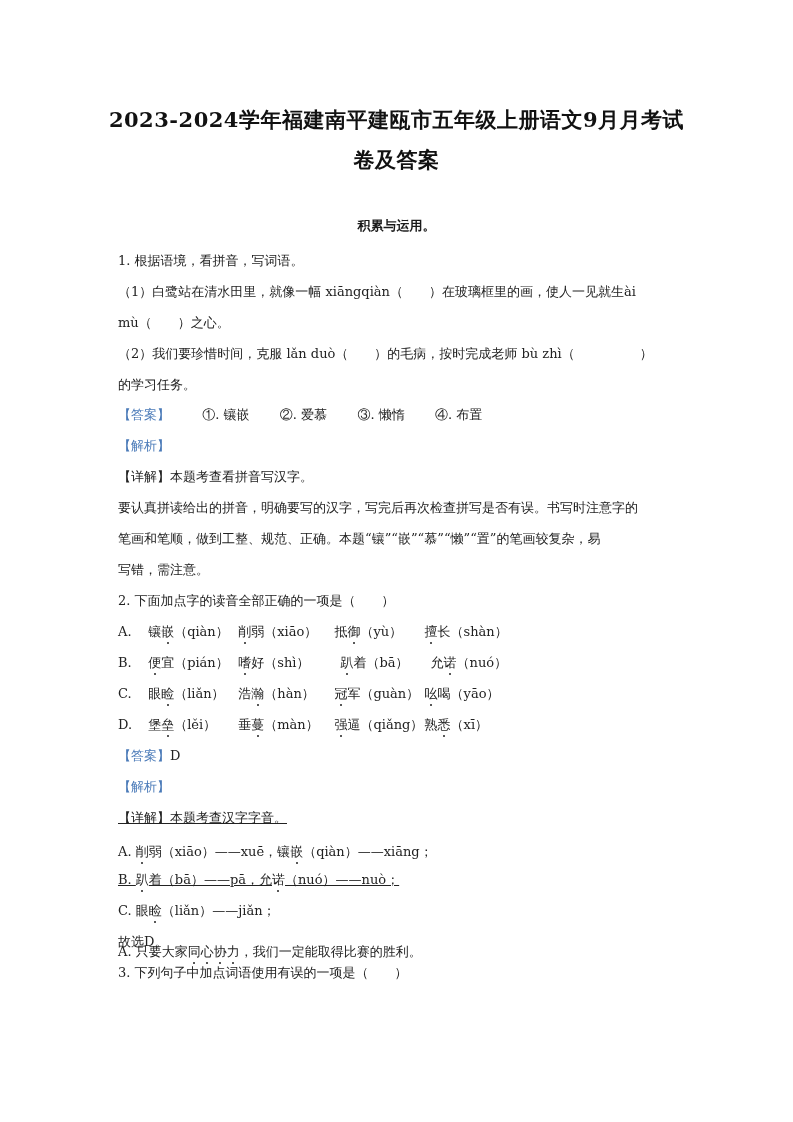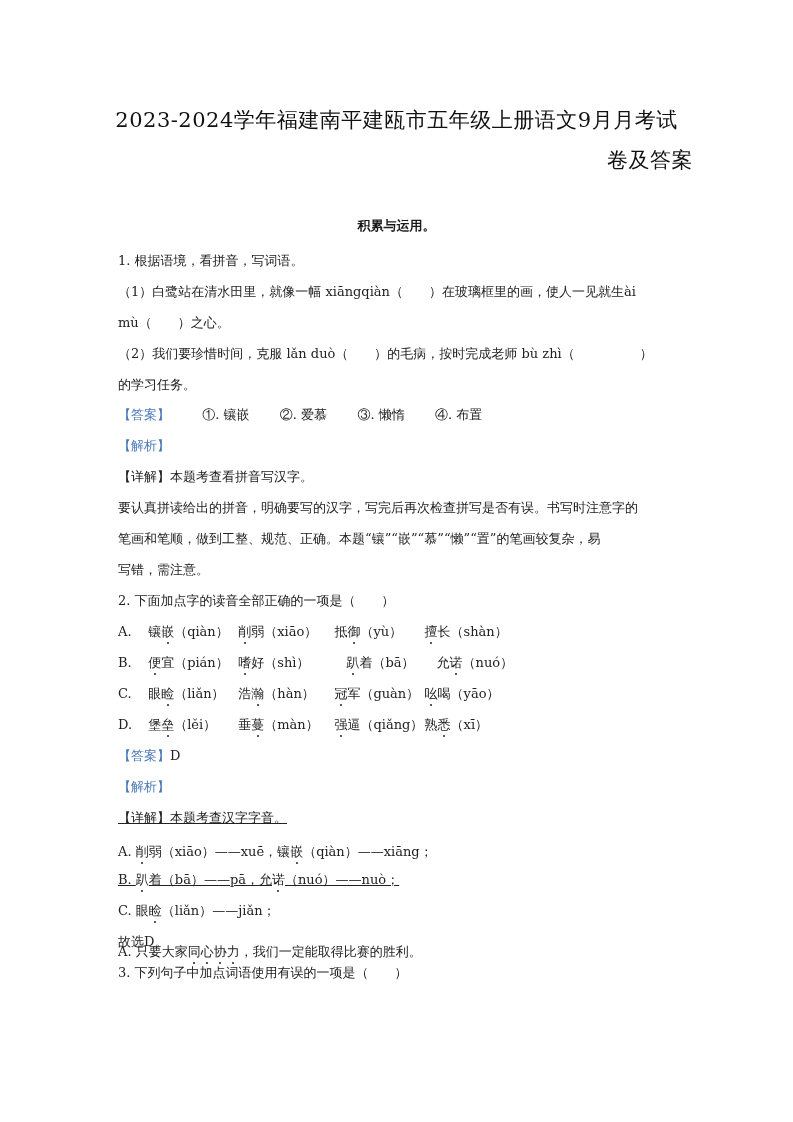--- a/index.html
+++ b/index.html
@@ -18,27 +18,27 @@
     .page {
       position: absolute;
       left: 0; top: 0;
       width: 793px; height: 1122px;
     }
     .title {
       position: absolute;
       left: 100px;
       width: 593px;
       text-align: center;
-      font-weight: normal;
+      font-weight: bold;
       font-size: 21px;
       letter-spacing: 0.5px;
       color: #111;
     }
     .title.l1 { top: 106px; }
-    .title.l2 { top: 146px; text-align: right; }
+    .title.l2 { top: 146px; }
     .section {
       position: absolute;
       top: 217px;
       left: 100px;
       width: 593px;
       text-align: center;
       font-weight: bold;
       font-size: 13px;
       font-family: "DejaVu Sans", "Liberation Sans", sans-serif;
     }
@@ -113,21 +113,21 @@
     <span class="col" style="width:86px;"><span>镶</span><span class="dot">嵌</span><span></span><span>（qiàn）</span></span>
     <span class="col" style="width:92px;"><span></span><span class="dot">削</span><span>弱</span><span>（xiāo）</span></span>
     <span class="col" style="width:86px;"><span>抵</span><span class="dot">御</span><span></span><span>（yù）</span></span>
     <span class="col"><span></span><span class="dot">擅</span><span>长</span><span>（shàn）</span></span>
   </div>
 
   <div class="line" style="top:655px;">
     <span class="col" style="width:26px;">B.</span>
     <span class="col" style="width:86px;"><span></span><span class="dot">便</span><span>宜</span><span>（pián）</span></span>
     <span class="col" style="width:92px;"><span></span><span class="dot">嗜</span><span>好</span><span>（shì）</span></span>
-    <span class="col" style="width:86px;padding-left:6px;box-sizing:border-box;margin-left:6px;"><span></span><span class="dot">趴</span><span>着</span><span>（bā）</span></span>
+    <span class="col" style="width:86px;padding-left:6px;box-sizing:border-box;"><span></span><span class="dot">趴</span><span>着</span><span>（bā）</span></span>
     <span class="col" style="padding-left:6px;"><span>允</span><span class="dot">诺</span><span></span><span>（nuó）</span></span>
   </div>
 
   <div class="line" style="top:717px;">
     <span class="col" style="width:26px;">D.</span>
     <span class="col" style="width:86px;"><span>堡</span><span class="dot">垒</span><span></span><span>（lěi）</span></span>
     <span class="col" style="width:92px;"><span>垂</span><span class="dot">蔓</span><span></span><span>（màn）</span></span>
     <span class="col" style="width:86px;"><span></span><span class="dot">强</span><span>逼</span><span>（qiǎng）</span></span>
     <span class="col"><span>熟</span><span class="dot">悉</span><span></span><span>（xī）</span></span>
   </div>

